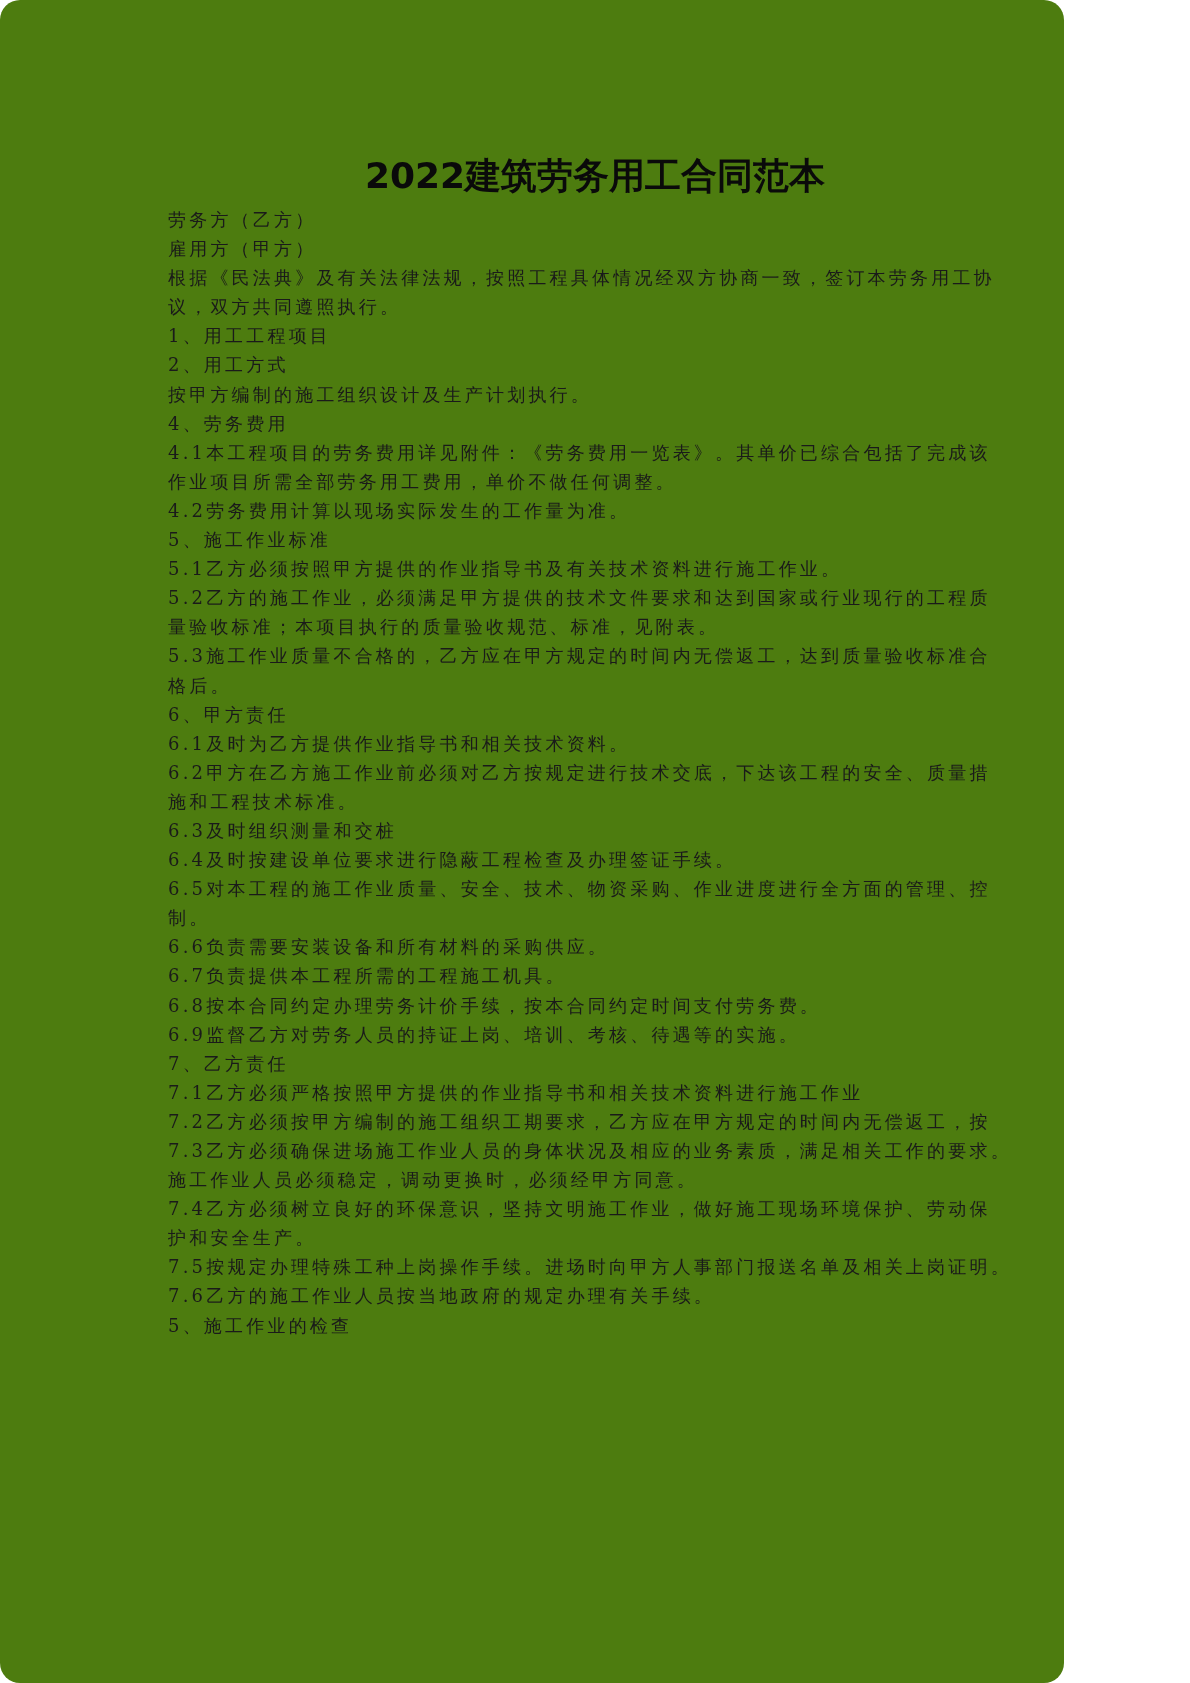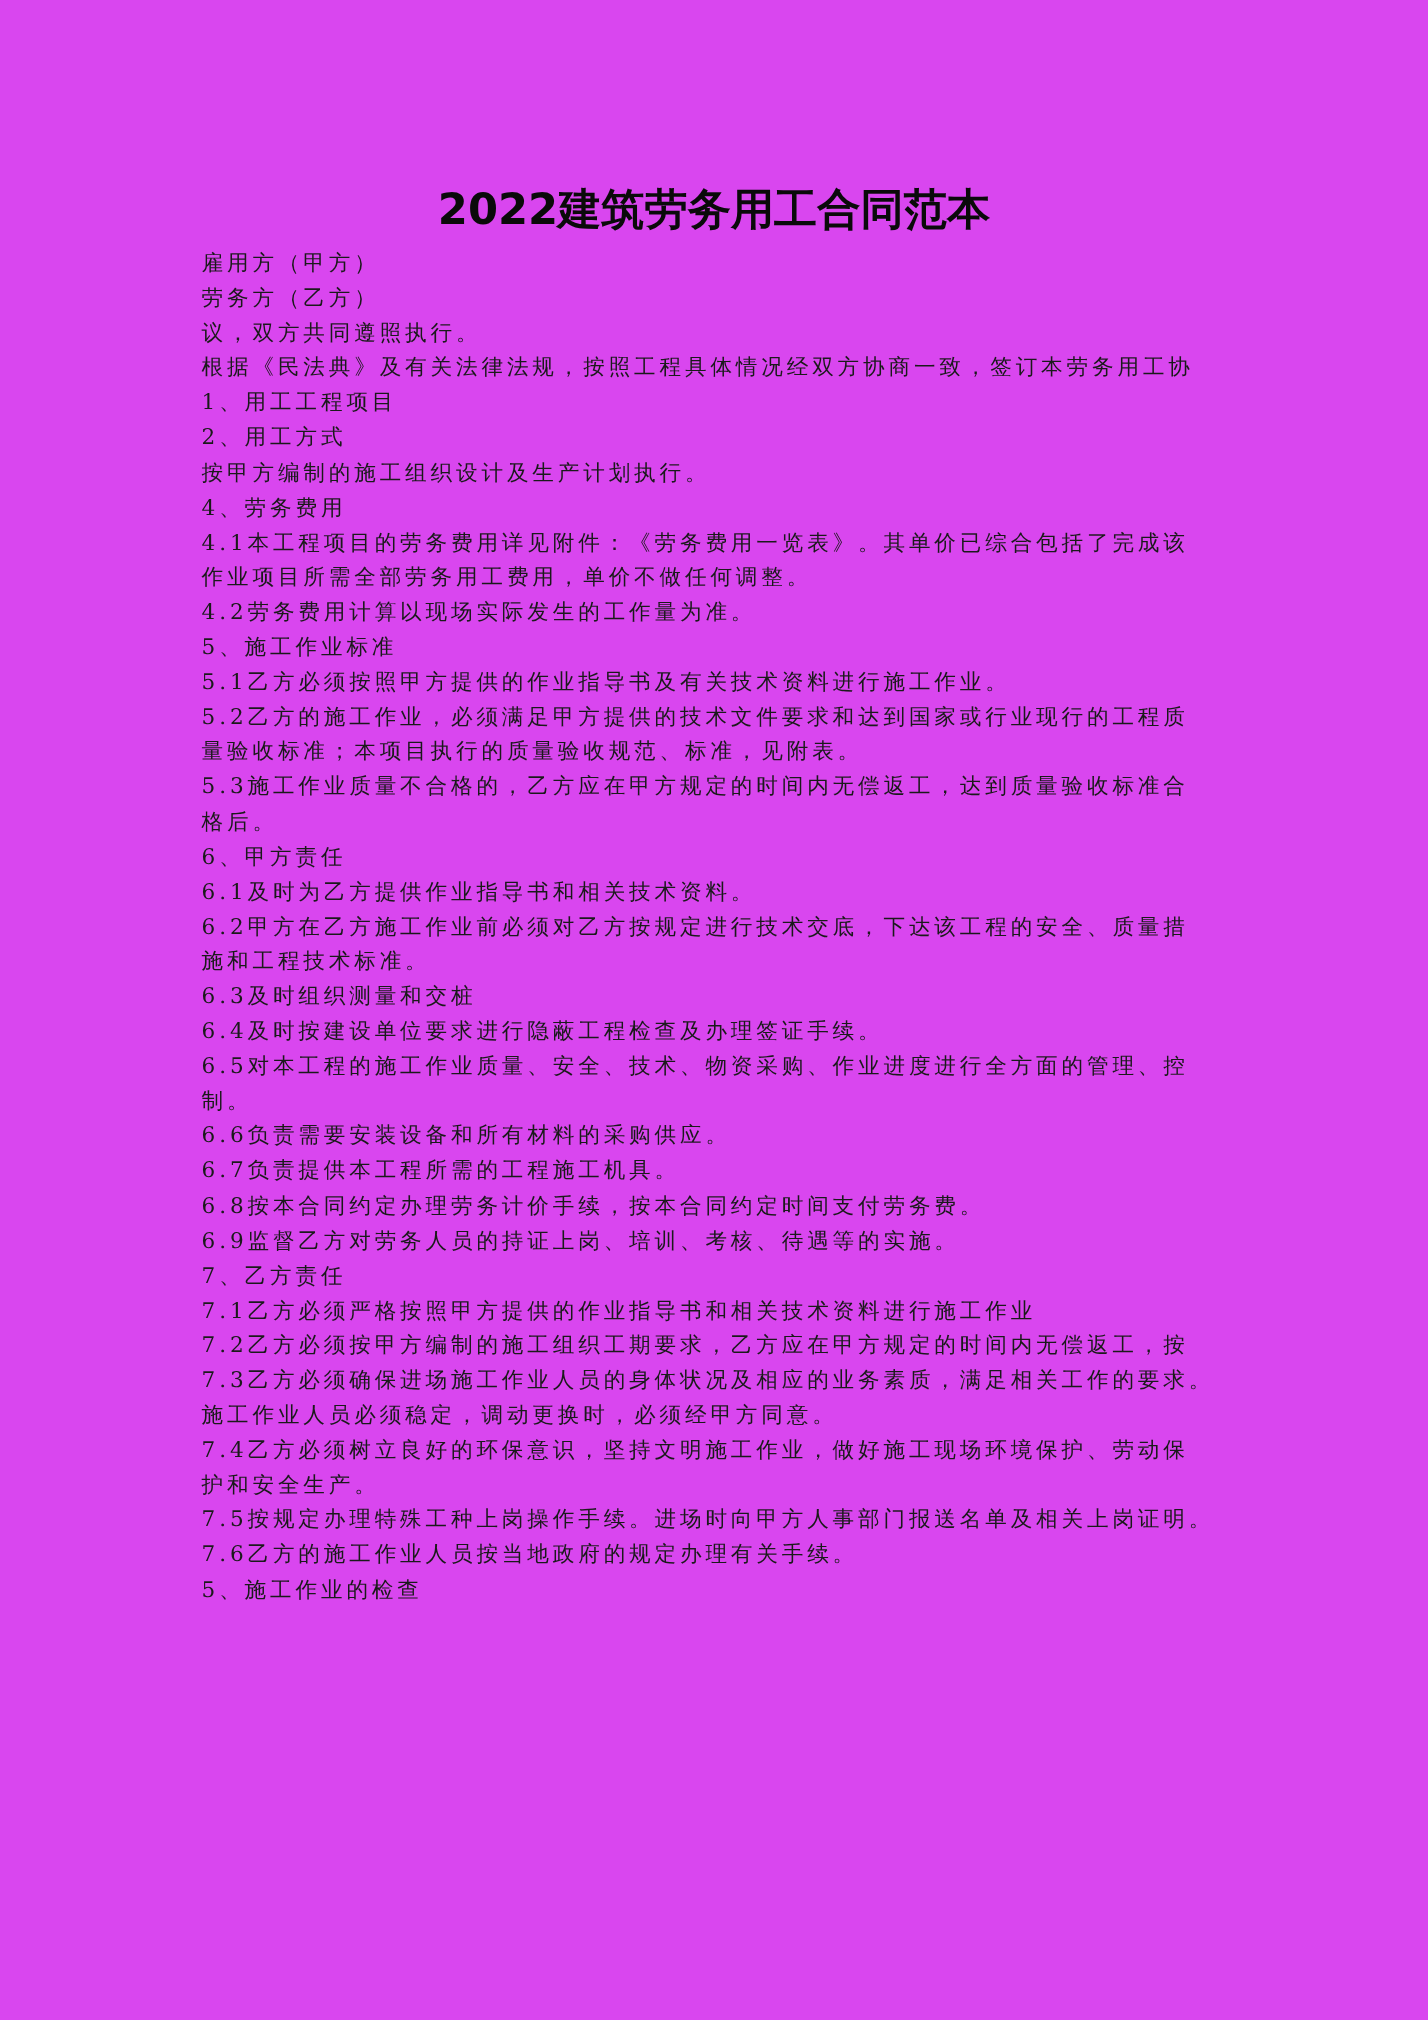--- a/index.html
+++ b/index.html
@@ -11,23 +11,24 @@
       width: 1190px;
       height: 1683px;
       position: relative;
       overflow: hidden;
       color: #111111;
     }
     .page {
       position: absolute;
       left: 0;
       top: 0;
-      width: 1190px;
+      width: 1064px;
       height: 1683px;
-      background: #d946ef;
+      background: #4d7c0f;
+      border-radius: 20px;
     }
     .title {
       position: absolute;
       left: 0;
       top: 152px;
       width: 1190px;
       text-align: center;
       font-family: "DejaVu Sans", "Liberation Sans", sans-serif;
       font-weight: bold;
       font-size: 36px;
@@ -54,24 +55,24 @@
       margin: 0;
     }
   </style>
 </head>
 <body>
 
 <div class="page">
   <h1 class="title">2022建筑劳务用工合同范本</h1>
 
   <div class="body">
+    <p class="line">劳务方（乙方）</p>
     <p class="line">雇用方（甲方）</p>
-    <p class="line">劳务方（乙方）</p>
+    <p class="line">根据《民法典》及有关法律法规，按照工程具体情况经双方协商一致，签订本劳务用工协</p>
     <p class="line">议，双方共同遵照执行。</p>
-    <p class="line">根据《民法典》及有关法律法规，按照工程具体情况经双方协商一致，签订本劳务用工协</p>
     <p class="line">1、用工工程项目</p>
     <p class="line">2、用工方式</p>
     <p class="line">按甲方编制的施工组织设计及生产计划执行。</p>
     <p class="line">4、劳务费用</p>
     <p class="line">4.1本工程项目的劳务费用详见附件：《劳务费用一览表》。其单价已综合包括了完成该</p>
     <p class="line">作业项目所需全部劳务用工费用，单价不做任何调整。</p>
     <p class="line">4.2劳务费用计算以现场实际发生的工作量为准。</p>
     <p class="line">5、施工作业标准</p>
     <p class="line">5.1乙方必须按照甲方提供的作业指导书及有关技术资料进行施工作业。</p>
     <p class="line">5.2乙方的施工作业，必须满足甲方提供的技术文件要求和达到国家或行业现行的工程质</p>

